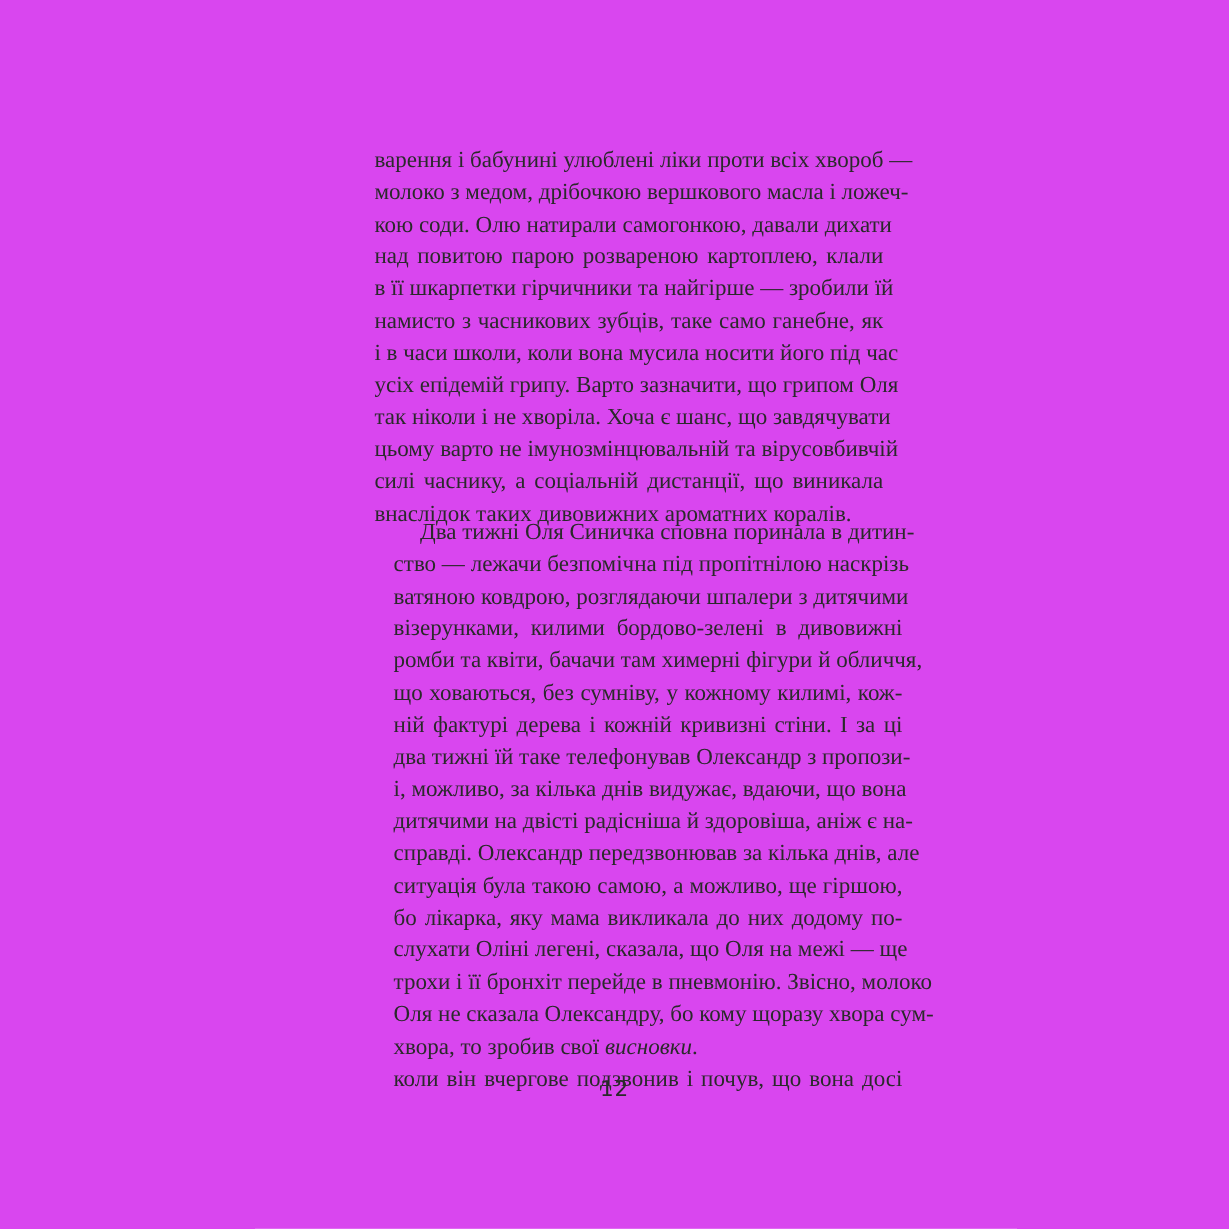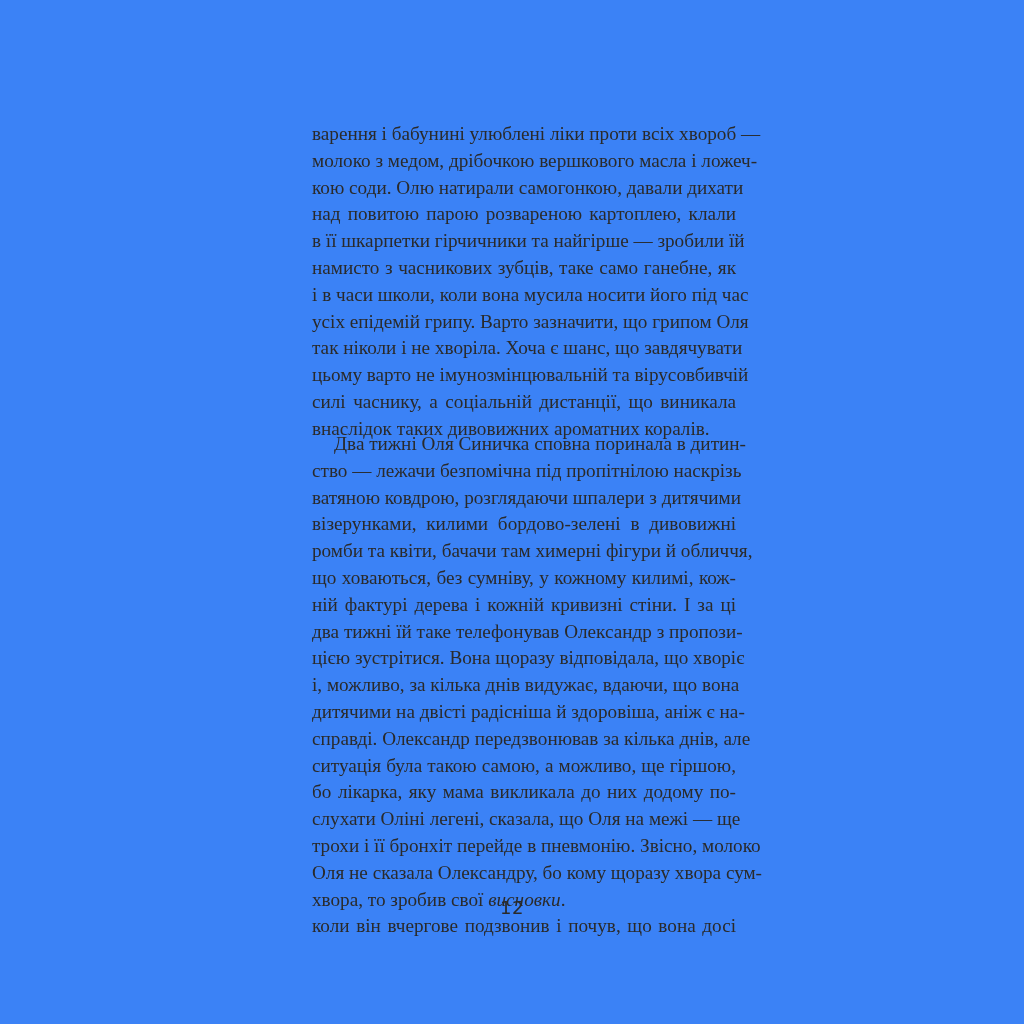--- a/index.html
+++ b/index.html
@@ -11,21 +11,21 @@
     width: 1024px;
     height: 1024px;
     position: relative;
     overflow: hidden;
   }
   .page {
     position: absolute;
     left: 0; top: 0;
     width: 1024px;
     height: 1024px;
-    background: #3b82f6;
+    background: #d946ef;
   }
   .text-block {
     position: absolute;
     left: 312px;
     width: 424px;
     font-family: "Liberation Serif", "DejaVu Serif", serif;
     font-size: 19.2px;
     line-height: 26.8px;
     color: #2a2a2a;
   }
@@ -36,21 +36,21 @@
     text-align: justify;
     text-align-last: justify;
   }
   .line.last {
     text-align-last: left;
   }
   .line.indent {
     padding-left: 22px;
   }
   .para-1 { top: 121px; }
-  .para-2 { top: 431px; }
+  .para-2 { top: 431px; margin-left: 16px; }
   em { font-style: italic; }
   .page-number {
     position: absolute;
     top: 897px;
     left: 0;
     width: 1024px;
     text-align: center;
     font-family: "DejaVu Sans", sans-serif;
     font-size: 18px;
     color: #2a2a2a;
@@ -79,21 +79,20 @@
 
   <div class="text-block para-2">
     <span class="line indent">Два тижні Оля Синичка сповна поринала в дитин-</span>
     <span class="line">ство — лежачи безпомічна під пропітнілою наскрізь</span>
     <span class="line">ватяною ковдрою, розглядаючи шпалери з дитячими</span>
     <span class="line">візерунками, килими бордово-зелені в дивовижні</span>
     <span class="line">ромби та квіти, бачачи там химерні фігури й обличчя,</span>
     <span class="line">що ховаються, без сумніву, у кожному килимі, кож-</span>
     <span class="line">ній фактурі дерева і кожній кривизні стіни. І за ці</span>
     <span class="line">два тижні їй таке телефонував Олександр з пропози-</span>
-    <span class="line">цією зустрітися. Вона щоразу відповідала, що хворіє</span>
     <span class="line">і, можливо, за кілька днів видужає, вдаючи, що вона</span>
     <span class="line">дитячими на двісті радісніша й здоровіша, аніж є на-</span>
     <span class="line">справді. Олександр передзвонював за кілька днів, але</span>
     <span class="line">ситуація була такою самою, а можливо, ще гіршою,</span>
     <span class="line">бо лікарка, яку мама викликала до них додому по-</span>
     <span class="line">слухати Оліні легені, сказала, що Оля на межі — ще</span>
     <span class="line">трохи і її бронхіт перейде в пневмонію. Звісно, молоко</span>
     <span class="line">Оля не сказала Олександру, бо кому щоразу хвора сум-</span>
     <span class="line last"><span>хвора, то зробив свої </span><em>висновки</em><span>.</span></span>
     <span class="line">коли він вчергове подзвонив і почув, що вона досі</span>

